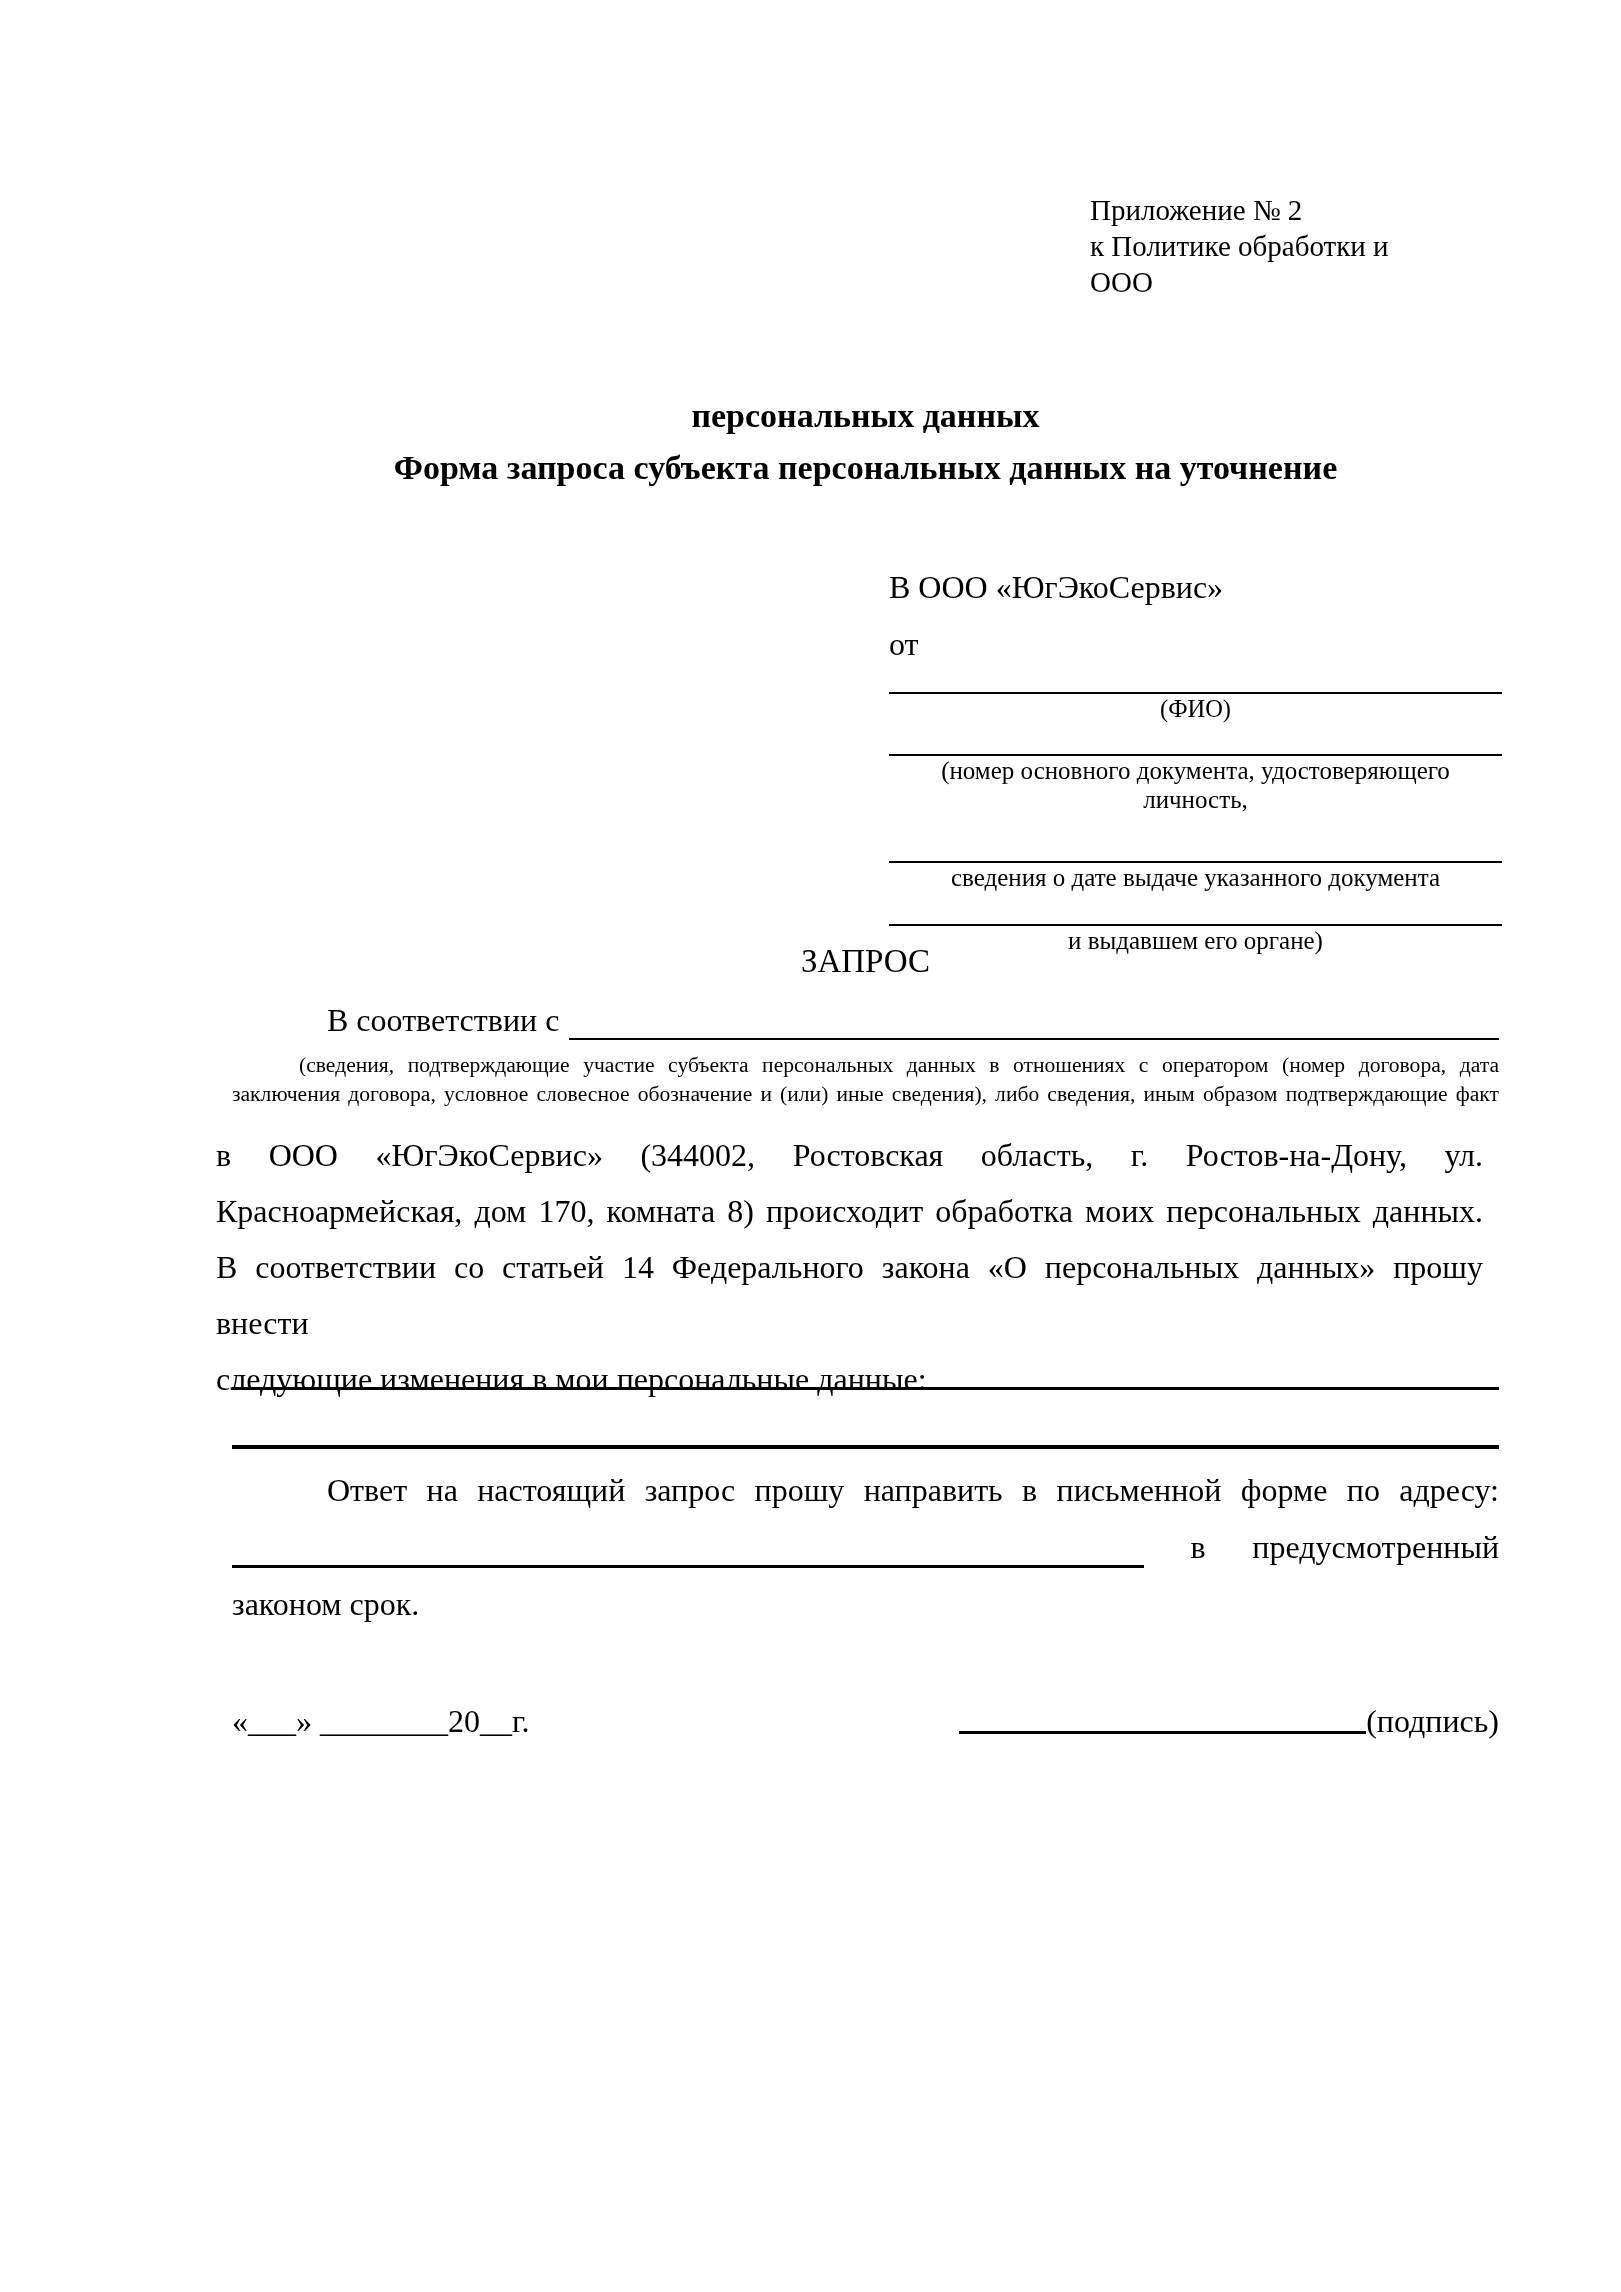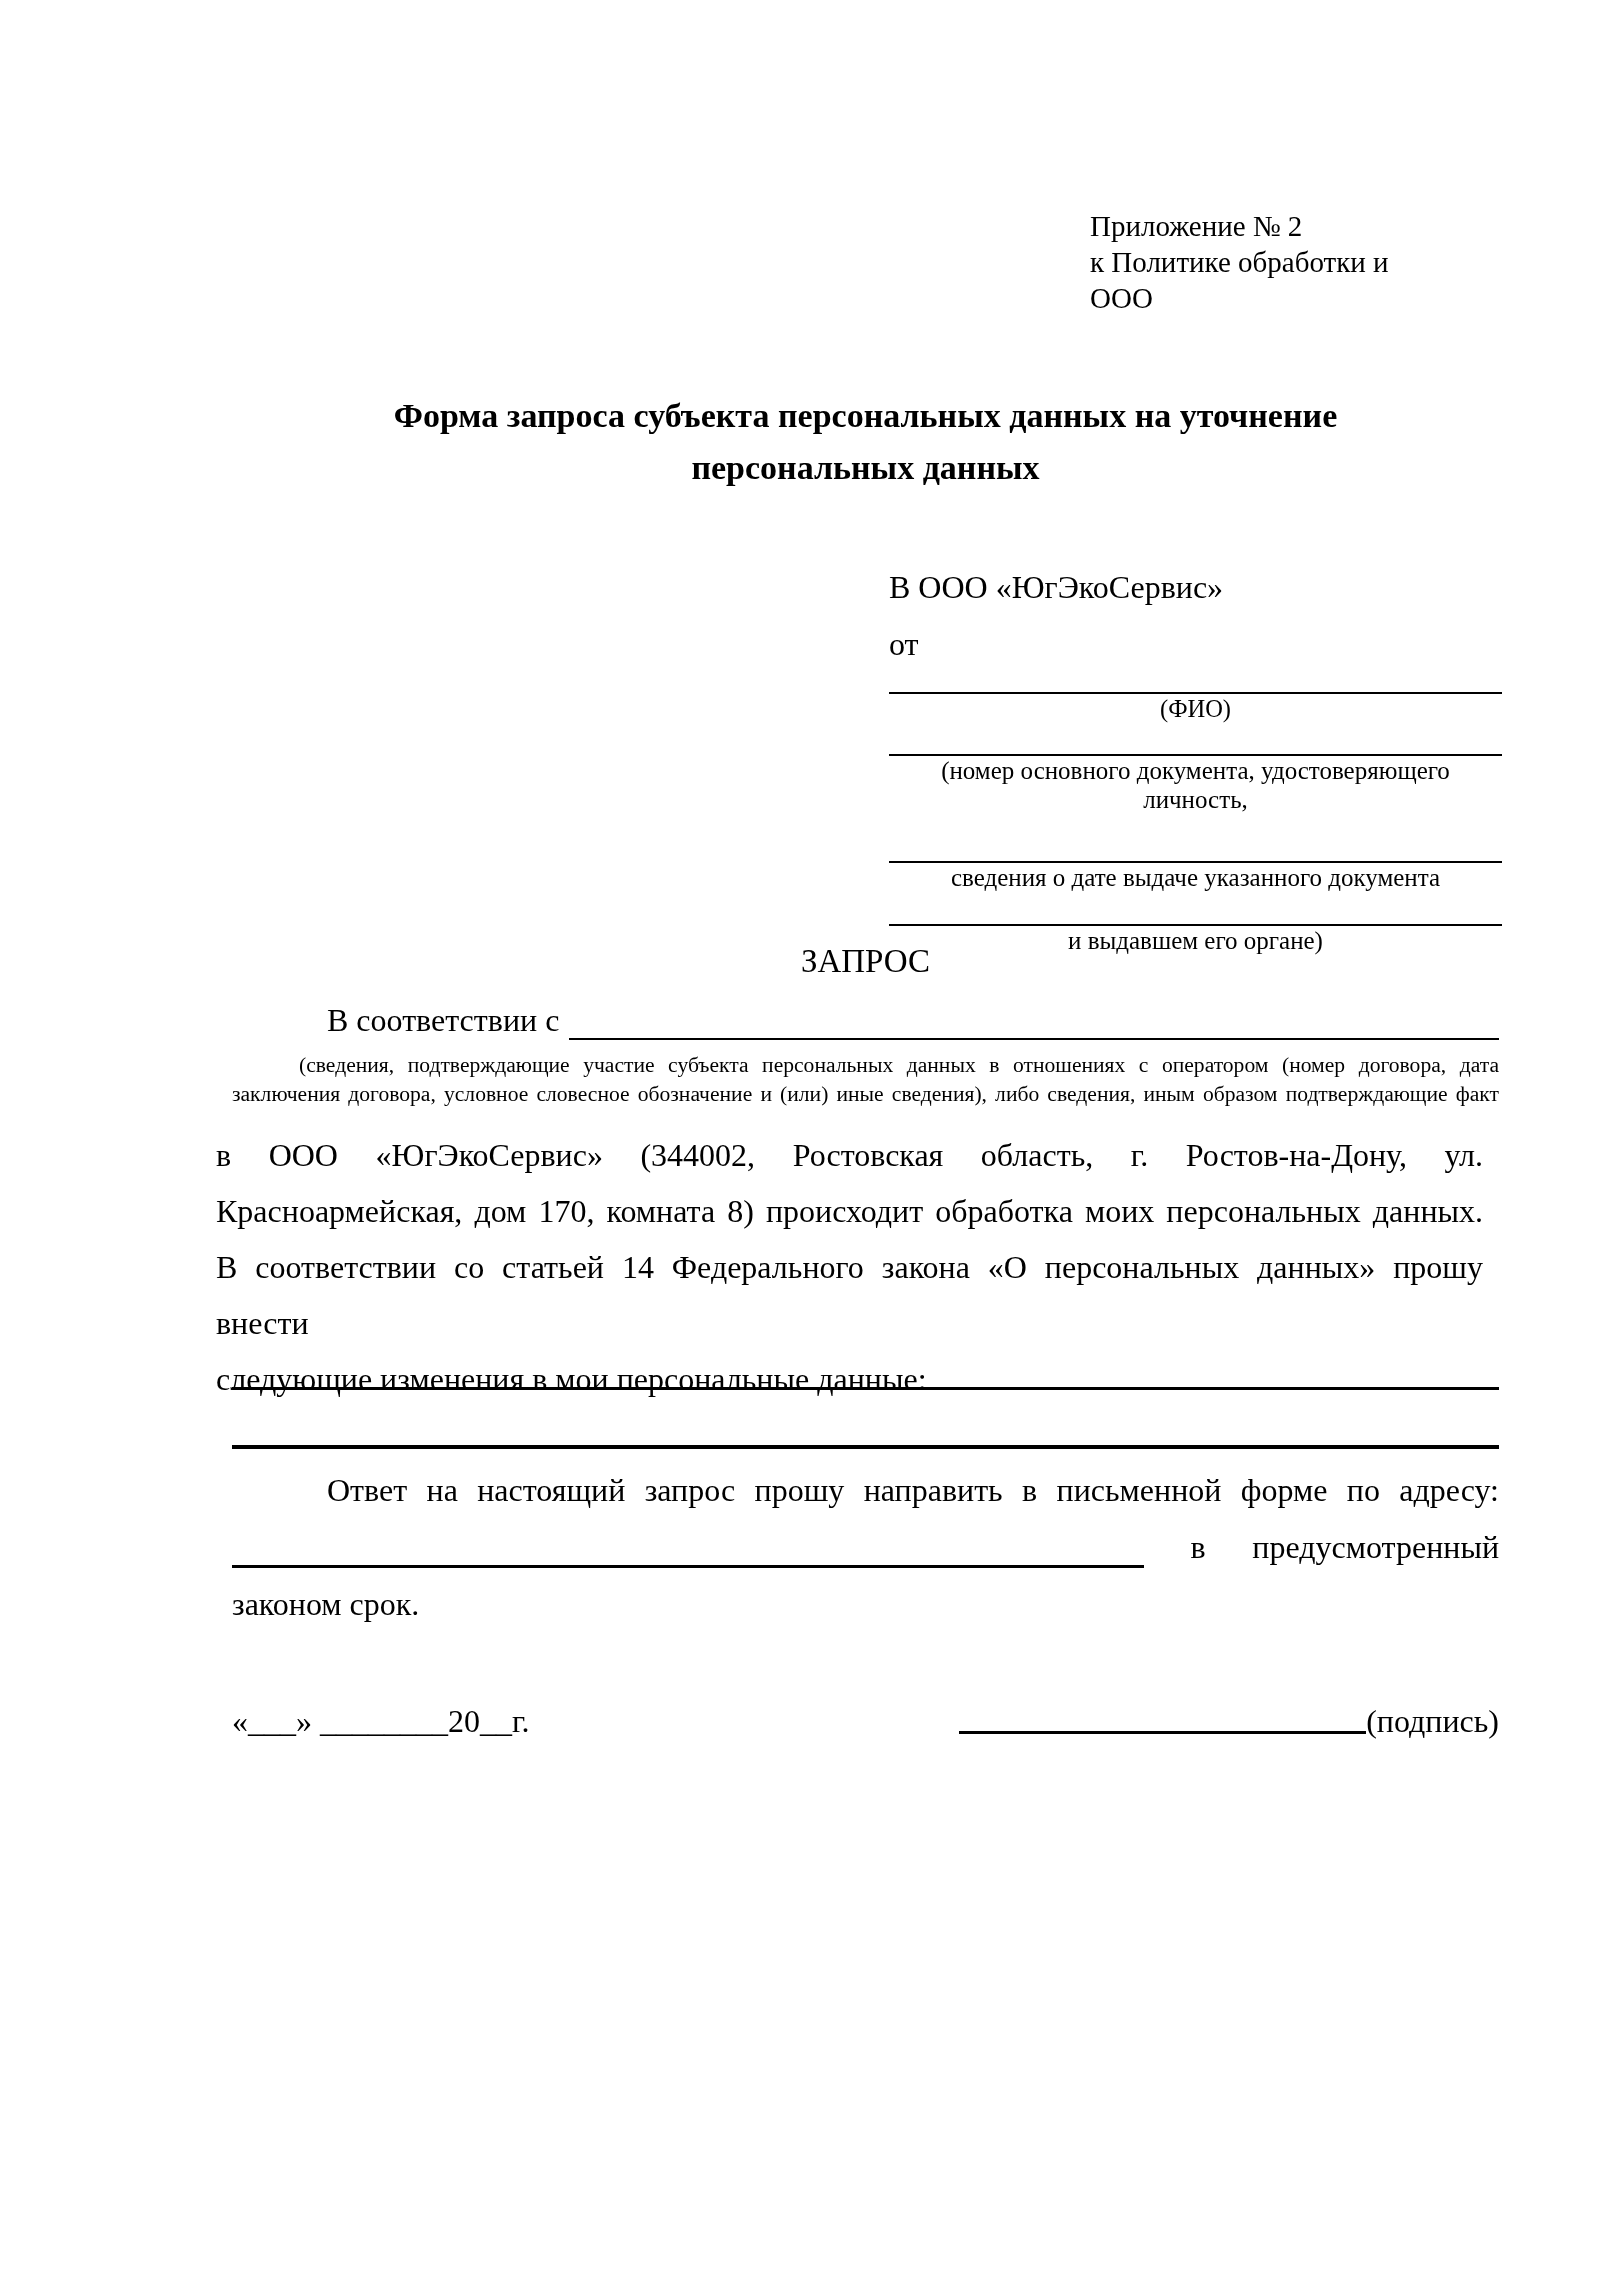--- a/index.html
+++ b/index.html
@@ -8,21 +8,21 @@
     width:1621px; height:2293px;
     background:#ffffff;
     margin:0 auto;
     font-family:"Liberation Serif","DejaVu Serif",serif;
     color:#000;
     overflow:hidden;
   }
   .abs { position:absolute; }
 
   
-  .appendix { left:1090px; top:192px; width:451px; font-size:29px; line-height:36px;margin-top:16px; }
+  .appendix { left:1090px; top:192px; width:451px; font-size:29px; line-height:36px; }
 
   
   .title { left:232px; top:390px; width:1267px; text-align:center; font-weight:bold; font-size:34px; line-height:52px; }
 
   
   .recipient { left:889px; top:537px; width:613px; font-size:32px; }
   .recipient .org { height:39px;margin-top:32px; }
   .recipient .from { margin-top:17.6px; height:39px; }
   .blank { border-bottom:2.9px solid #000; }
   .f-line1 { height:27.4px; }
@@ -68,22 +68,22 @@
 
 <div class="page">
 
   <div class="abs appendix">
     <div>Приложение № 2</div>
     <div>к Политике обработки и</div>
     <div>ООО</div>
   </div>
 
   <div class="abs title">
+    <div>персональных данных</div>
     <div>Форма запроса субъекта персональных данных на уточнение</div>
-    <div>персональных данных</div>
   </div>
 
   <div class="abs recipient">
     <div class="org">В ООО «ЮгЭкоСервис»</div>
     <div class="from">от</div>
 
     <div class="blank f-line1"></div>
     <div class="f-label fio">(ФИО)</div>
 
     <div class="blank f-line2"></div>

